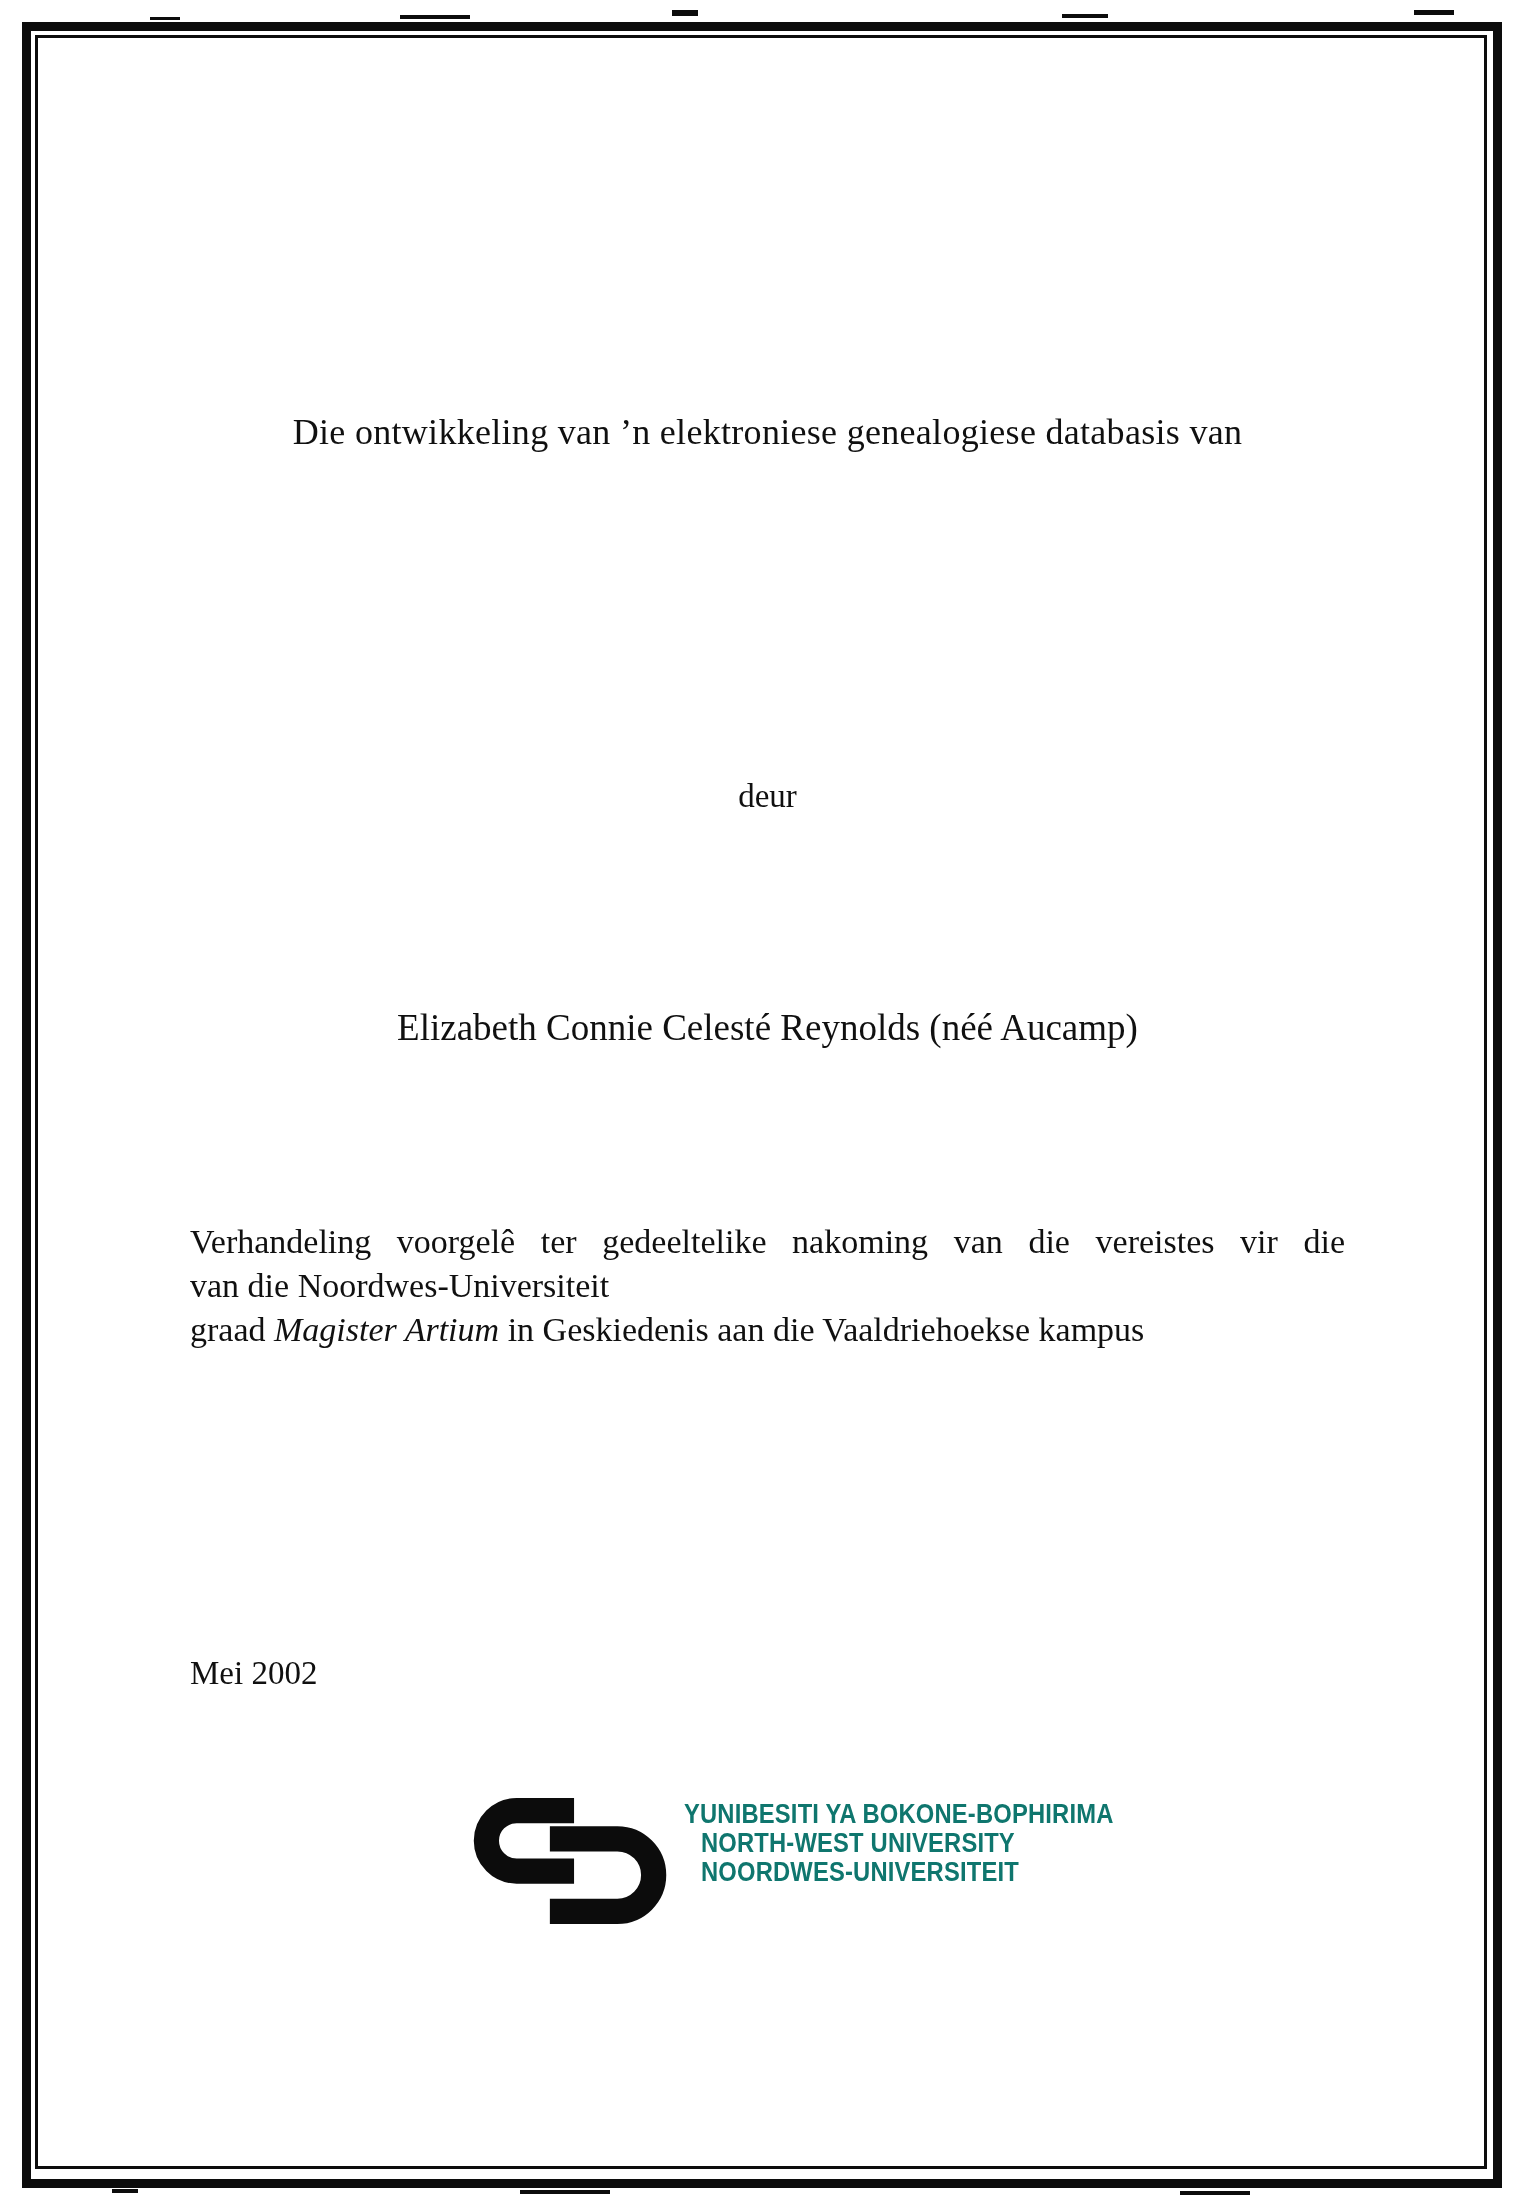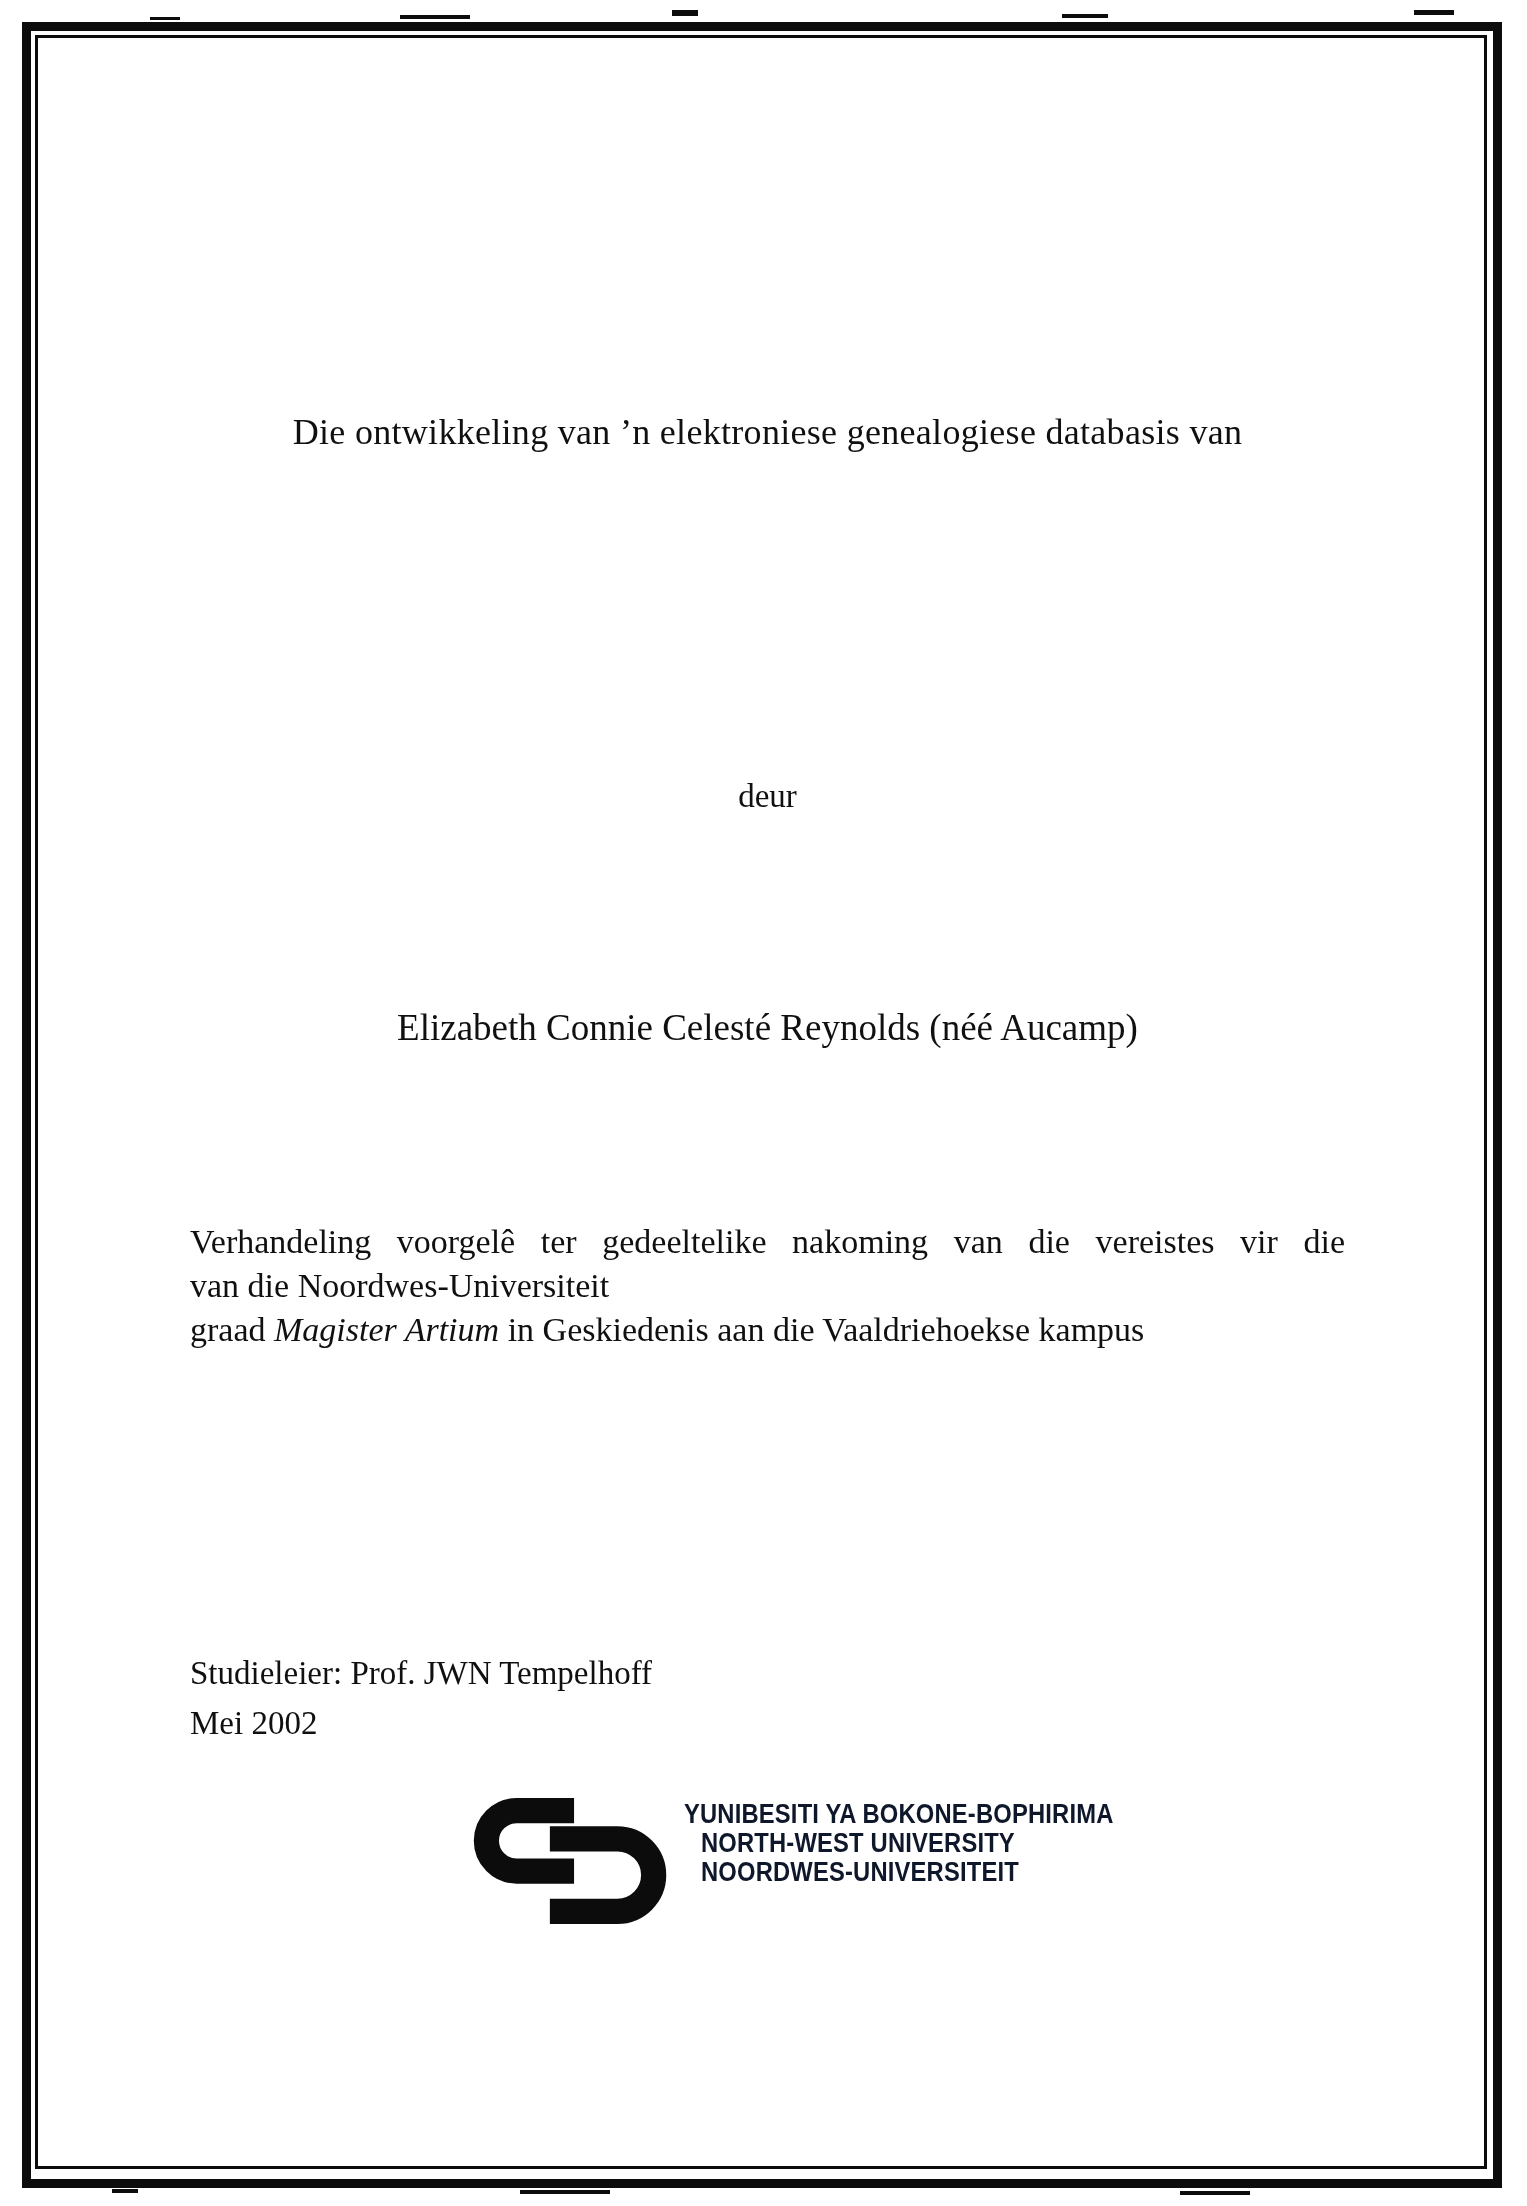--- a/index.html
+++ b/index.html
@@ -104,21 +104,21 @@
     display: block;
     flex: 0 0 auto;
   }
   .logo-text {
     margin-left: 16px;
     margin-top: 2px;
     font-family: "Liberation Sans", sans-serif;
     font-weight: bold;
     font-size: 27px;
     line-height: 29px;
-    color: #0f172a;
+    color: #0f766e;
     white-space: nowrap;
   }
   .logo-text > div {
     transform: scaleX(0.88);
     transform-origin: left top;
     letter-spacing: 0.2px;
   }
   .logo-line-indent {
     margin-left: 17px;
   }
@@ -150,21 +150,20 @@
 
     <div class="author">Elizabeth Connie Celesté Reynolds (néé Aucamp)</div>
 
     <div class="declaration">
       <div class="decl-justify">Verhandeling voorgelê ter gedeeltelike nakoming van die vereistes vir die</div>
       <div>van die Noordwes-Universiteit</div>
       <div><span>graad </span><span class="italic">Magister Artium</span><span> in Geskiedenis aan die Vaaldriehoekse kampus</span></div>
     </div>
 
     <div class="supervisor-block">
-      <div>Studieleier: Prof. JWN Tempelhoff</div>
       <div>Mei 2002</div>
     </div>
 
   </div>
 
   <div class="logo">
     <svg class="logo-mark" width="202" height="131" viewBox="0 0 200 130" aria-hidden="true">
 
       <path d="M 107,12.5 L 50,12.5 A 30,30 0 0 0 20,42.5 A 30,30 0 0 0 50,72.5 L 107,72.5" fill="none" stroke="#0c0c0c" stroke-width="25"></path>
 

